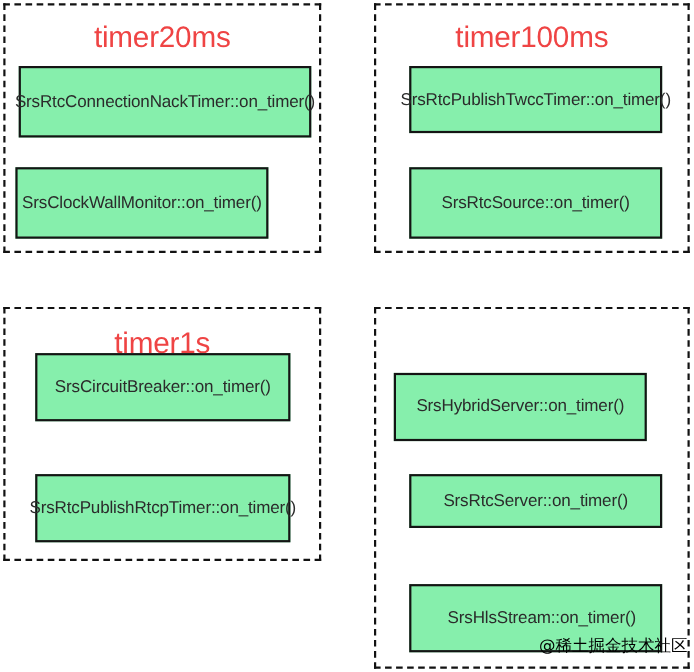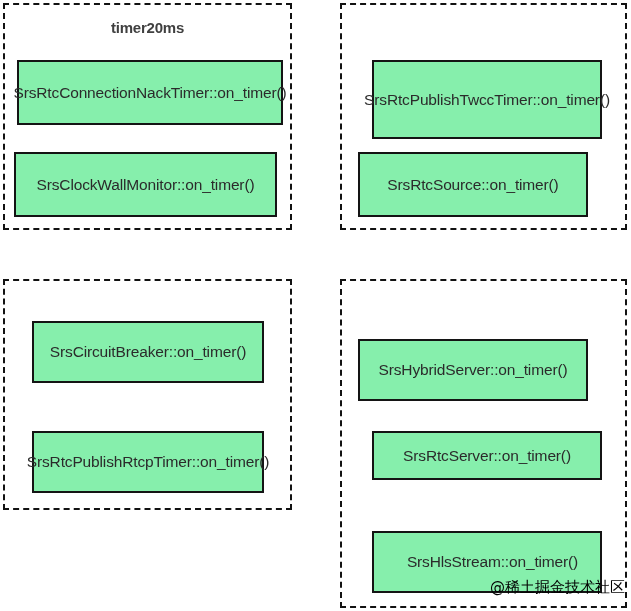--- a/index.html
+++ b/index.html
@@ -26,24 +26,24 @@
     position: absolute;
     border: 2px dashed #121212;
     background: #ffffff;
     box-sizing: border-box;
   }
   .group-title {
     position: absolute;
     left: 0;
     right: 0;
     text-align: center;
-    font-size: 15px;
-    font-weight: bold;
+    font-size: 27px;
+    font-weight: normal;
     letter-spacing: -0.2px;
-    color: #404040;
+    color: #ef4444;
     font-family: "Liberation Sans", sans-serif;
     white-space: nowrap;
   }
   .node {
     position: absolute;
     border: 2px solid #141414;
     background: #86efac;
     box-sizing: border-box;
     display: flex;
     align-items: center;
@@ -64,25 +64,25 @@
   #group-timer1s    { left: 3px;   top: 279px; width: 289px; height: 231px; }
   #group-timer5s    { left: 340px; top: 279px; width: 287px; height: 329px; }
 
   #title-timer20ms  { top: 14px; }
   #title-timer100ms { top: 14px; }
   #title-timer1s    { top: 16px; }
   #title-timer5s    { top: 16px; }
 
   
   #node-0-0 { left: 12px; top: 55px;  width: 266px; height: 65px; }
-  #node-0-1 { left: 9px;  top: 147px; width: 263px; height: 65px; }
+  #node-0-1 { left: 9px;  top: 147px; width: 230px; height: 65px; }
 
   
-  #node-1-0 { left: 30px; top: 55px;  width: 230px; height: 79px; }
-  #node-1-1 { left: 16px; top: 147px; width: 230px; height: 65px; }
+  #node-1-0 { left: 30px; top: 55px;  width: 230px; height: 61px; }
+  #node-1-1 { left: 30px; top: 147px; width: 230px; height: 65px; }
 
   
   #node-2-0 { left: 27px; top: 40px;  width: 232px; height: 62px; }
   #node-2-1 { left: 27px; top: 150px; width: 232px; height: 62px; }
 
   
   #node-3-0 { left: 16px; top: 58px;  width: 230px; height: 62px; }
   #node-3-1 { left: 30px; top: 150px; width: 230px; height: 49px; }
   #node-3-2 { left: 30px; top: 250px; width: 230px; height: 62px; padding-left: 11px; }
 
@@ -109,31 +109,33 @@
     <div class="node" id="node-0-0">
       <span class="node-label">SrsRtcConnectionNackTimer::on_timer()</span>
     </div>
 
     <div class="node" id="node-0-1">
       <span class="node-label">SrsClockWallMonitor::on_timer()</span>
     </div>
   </div>
 
   <div class="group" id="group-timer100ms">
+    <div class="group-title" id="title-timer100ms">timer100ms</div>
 
     <div class="node" id="node-1-0">
       <span class="node-label">SrsRtcPublishTwccTimer::on_timer()</span>
     </div>
 
     <div class="node" id="node-1-1">
       <span class="node-label">SrsRtcSource::on_timer()</span>
     </div>
   </div>
 
   <div class="group" id="group-timer1s">
+    <div class="group-title" id="title-timer1s">timer1s</div>
 
     <div class="node" id="node-2-0">
       <span class="node-label">SrsCircuitBreaker::on_timer()</span>
     </div>
 
     <div class="node" id="node-2-1">
       <span class="node-label">SrsRtcPublishRtcpTimer::on_timer()</span>
     </div>
   </div>
 

